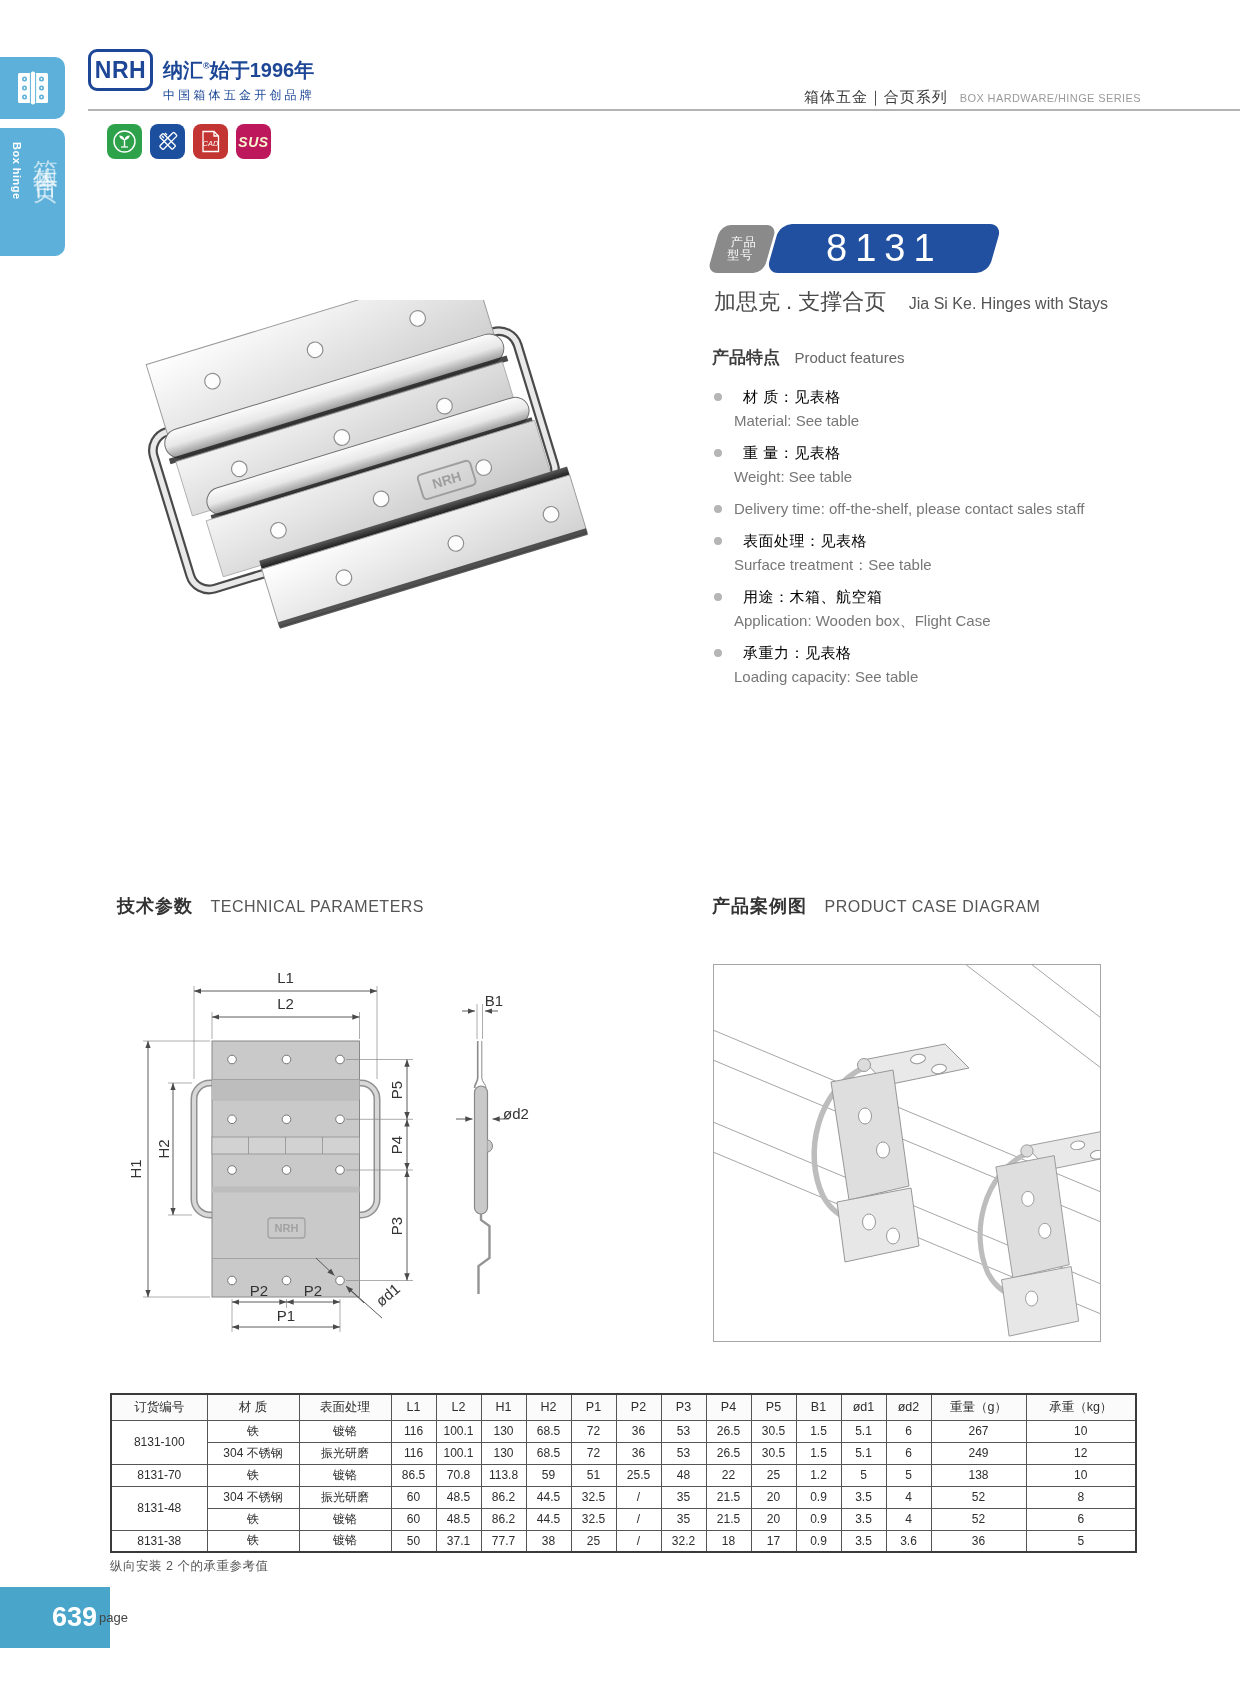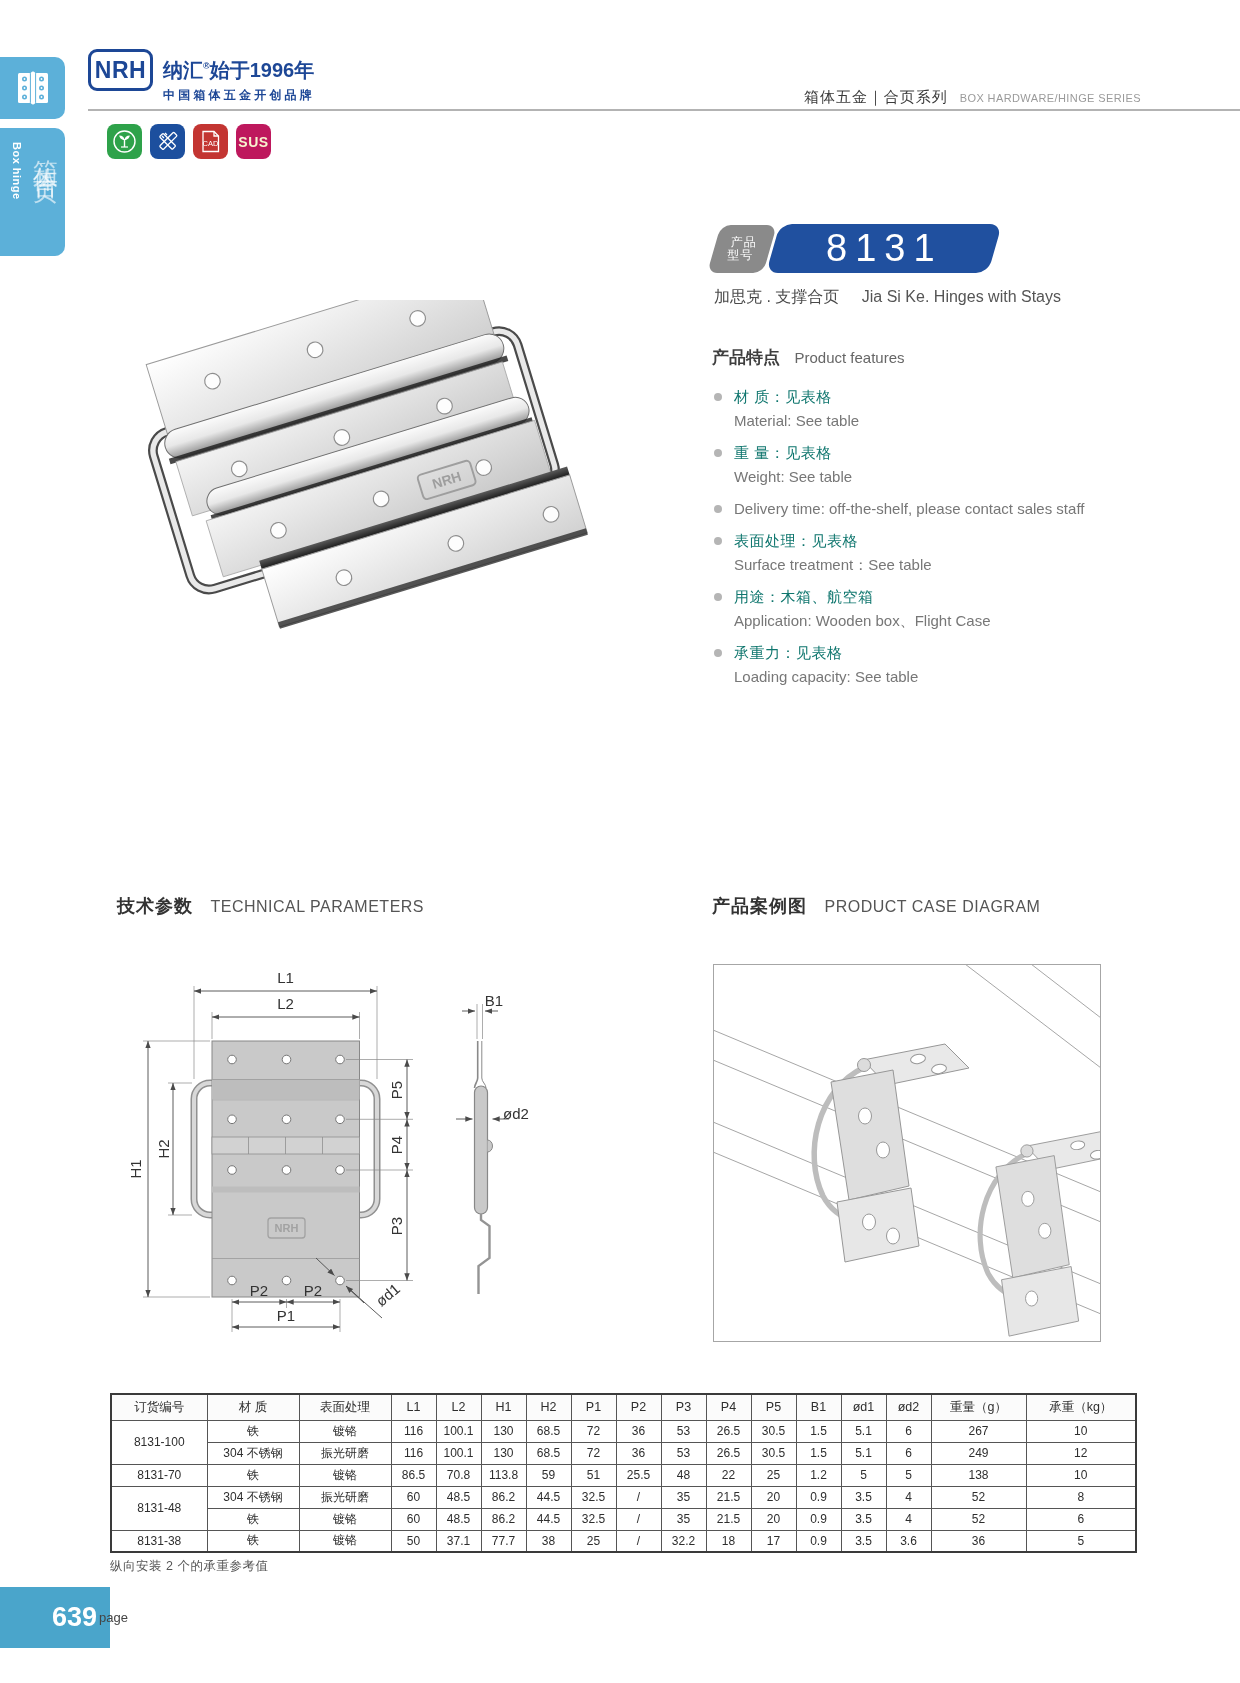--- a/index.html
+++ b/index.html
@@ -7,60 +7,60 @@
   body { font-family:"Liberation Sans","DejaVu Sans",sans-serif; color:#333; }
   .page { position:relative; width:1240px; height:1683px; background:#fff; overflow:hidden; margin:0 auto; }
 
   
   .logo-box { position:absolute; left:88px; top:49px; width:65px; height:42px;
     border:3px solid #1d4796; border-radius:9px; display:flex; align-items:center; justify-content:center; }
   .logo-box span { font-size:23px; font-weight:bold; color:#1d4796; letter-spacing:.5px; }
   .brand-txt { position:absolute; left:163px; top:52px; color:#1d4796; }
   .brand-l1 { font-size:20px; font-weight:bold; line-height:28px; }
   .brand-l1 sup { font-size:9px; }
-  .brand-l2 { font-size:12px; font-weight:bold; letter-spacing:3.2px; margin-top:3px; }
+  .brand-l2 { font-size:12px; font-weight:normal; letter-spacing:3.2px; margin-top:3px; }
   .series { position:absolute; top:88px; left:804px; white-space:nowrap; }
   .series .cn { font-size:15px; color:#3a3a3a; letter-spacing:1px; }
   .series .en { font-size:11px; color:#9a9a9a; margin-left:12px; letter-spacing:.4px; }
   .header-rule { position:absolute; left:88px; right:0; top:109px; height:2px; background:#b3b3b3; }
 
   
   .tab { position:absolute; left:0; background:#5cb0d9; border-radius:0 10px 10px 0; }
   .tab1 { top:57px; width:65px; height:62px; display:flex; align-items:center; justify-content:center; }
   .tab2 { top:128px; width:65px; height:128px; }
   .tab2 .cn { position:absolute; left:30px; top:12px; writing-mode:vertical-rl;
     font-size:25px; letter-spacing:7px; color:rgba(255,255,255,.62); }
   .tab2 .en { position:absolute; left:11px; top:14px; writing-mode:vertical-rl;
     font-size:11px; font-weight:bold; color:#fff; letter-spacing:.5px; }
 
   
   .certs { position:absolute; left:107px; top:124px; display:flex; gap:8px; }
-  .cert { width:35px; height:35px; border-radius:8px; display:flex; align-items:center; justify-content:center; }
+  .cert { width:35px; height:35px; border-radius:8px; display:flex; align-items:center; justify-content:center;font-style:italic; }
 
   
   .badge-gray { position:absolute; left:714px; top:225px; width:56px; height:48px;
     background:#8a8a8a; border-radius:10px; transform:skewX(-16deg);
     display:flex; flex-direction:column; align-items:center; justify-content:center; }
   .badge-gray div { transform:skewX(16deg); color:#fff; font-size:12px; line-height:13px; letter-spacing:1px; }
   .badge-blue { position:absolute; left:773px; top:224px; width:222px; height:49px;
     background:#20509f; border-radius:12px; transform:skewX(-16deg);
     display:flex; align-items:center; justify-content:center; }
   .badge-blue div { transform:skewX(16deg); color:#fff; font-size:38px; letter-spacing:8px; }
   .prod-name { position:absolute; left:714px; top:287px; white-space:nowrap; }
-  .prod-name .cn { font-size:16px; color:#4a4a4a;margin-top:40px; }
+  .prod-name .cn { font-size:22px; color:#4a4a4a;margin-top:40px; }
   .prod-name .en { font-size:16px; color:#555; margin-left:18px; }
 
   
   .features { position:absolute; left:712px; top:346px; width:520px; }
   .feat-head { margin-bottom:16px; }
   .feat-head .cn { font-size:17px; font-weight:bold; color:#3f3f3f; }
   .feat-head .en { font-size:15px; color:#666; margin-left:10px; }
   .feat { position:relative; padding-left:22px; margin-bottom:8px; }
   .feat .fb { position:absolute; left:2px; top:8px; width:8px; height:8px; border-radius:50%; background:#b5b5b5; }
-  .feat .fcn { font-size:15px; color:#0f766e; line-height:24px; letter-spacing:.5px; }
+  .feat .fcn { font-size:15px; color:#000000; line-height:24px; letter-spacing:.5px;margin-left:9px; }
   .feat .fen { font-size:15px; color:#777; line-height:24px; }
 
   
   .sec-head { position:absolute; white-space:nowrap; }
   .sec-head .cn { font-size:18px; font-weight:bold; color:#333; letter-spacing:1px; }
   .sec-head .en { font-size:16px; color:#555; margin-left:13px; letter-spacing:.5px; }
   .th-tech { left:117px; top:894px; }
   .th-case { left:712px; top:894px; }
 
   

